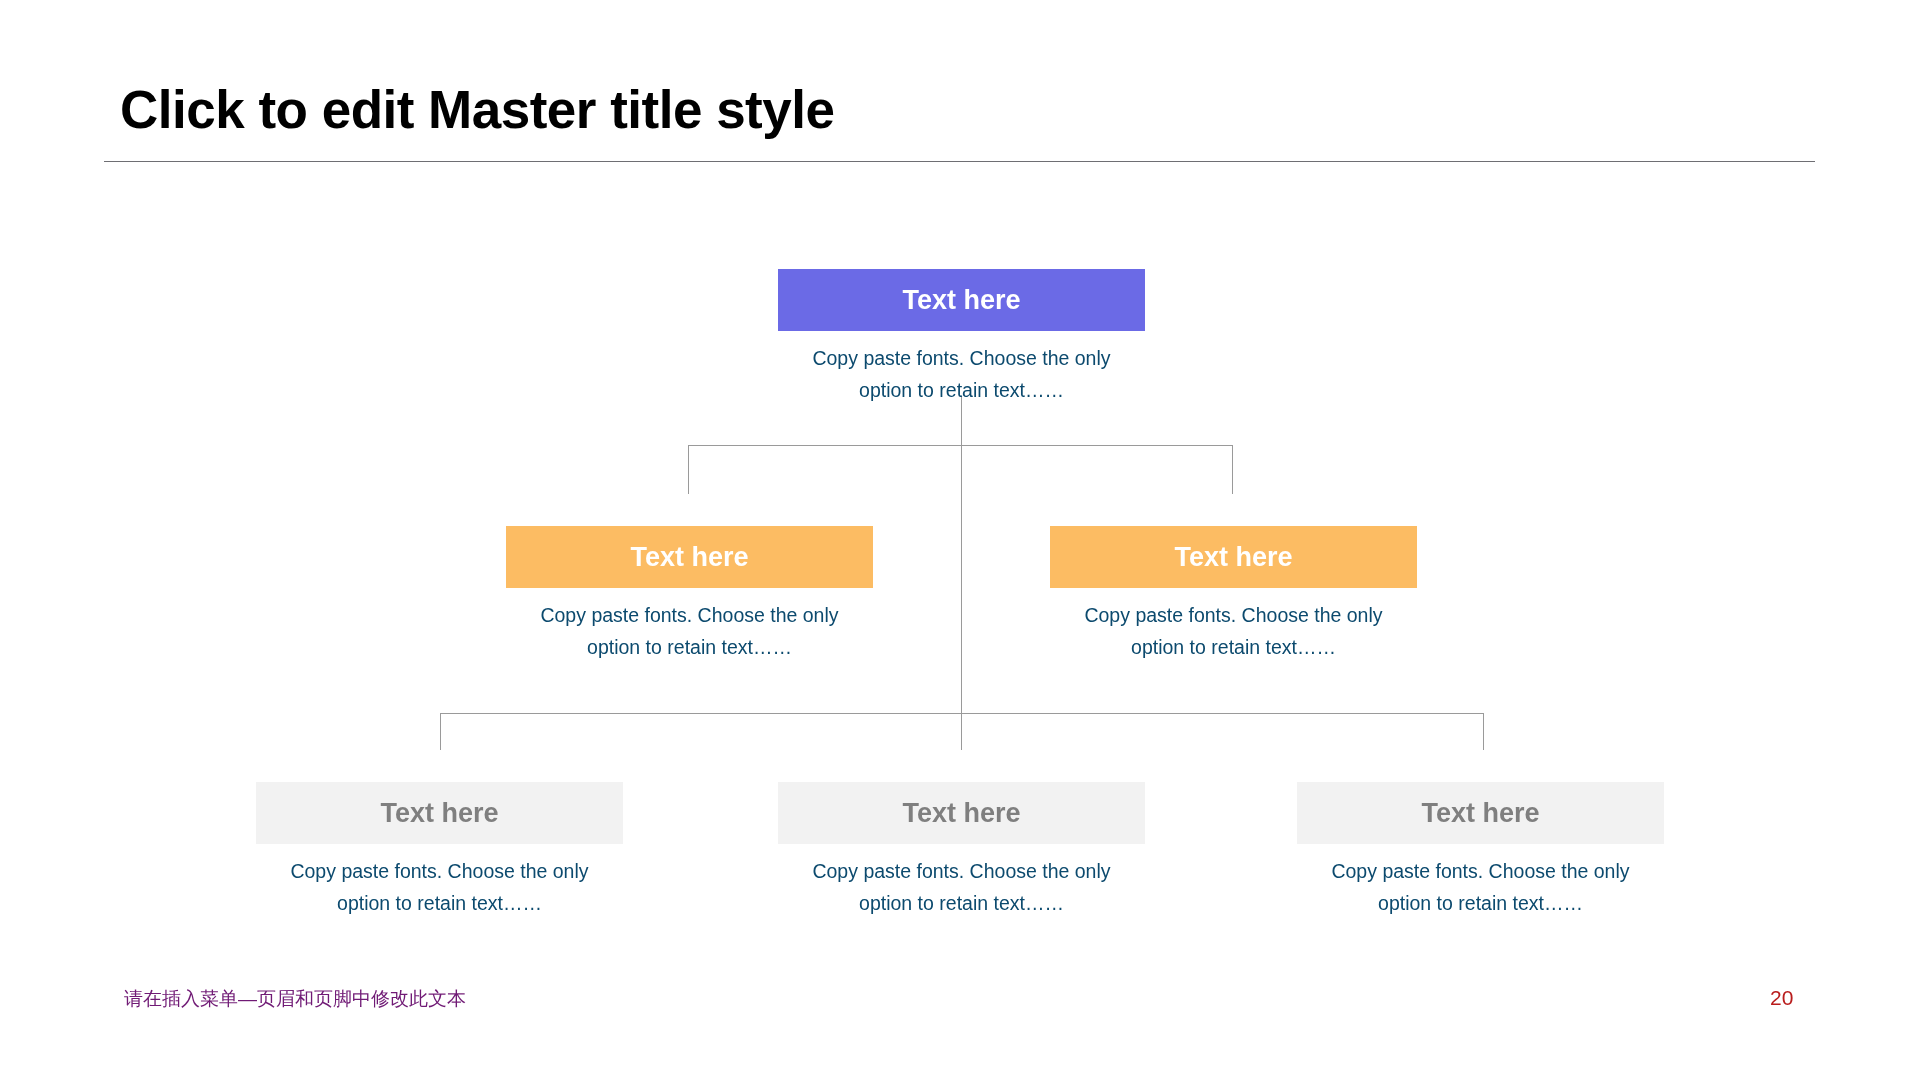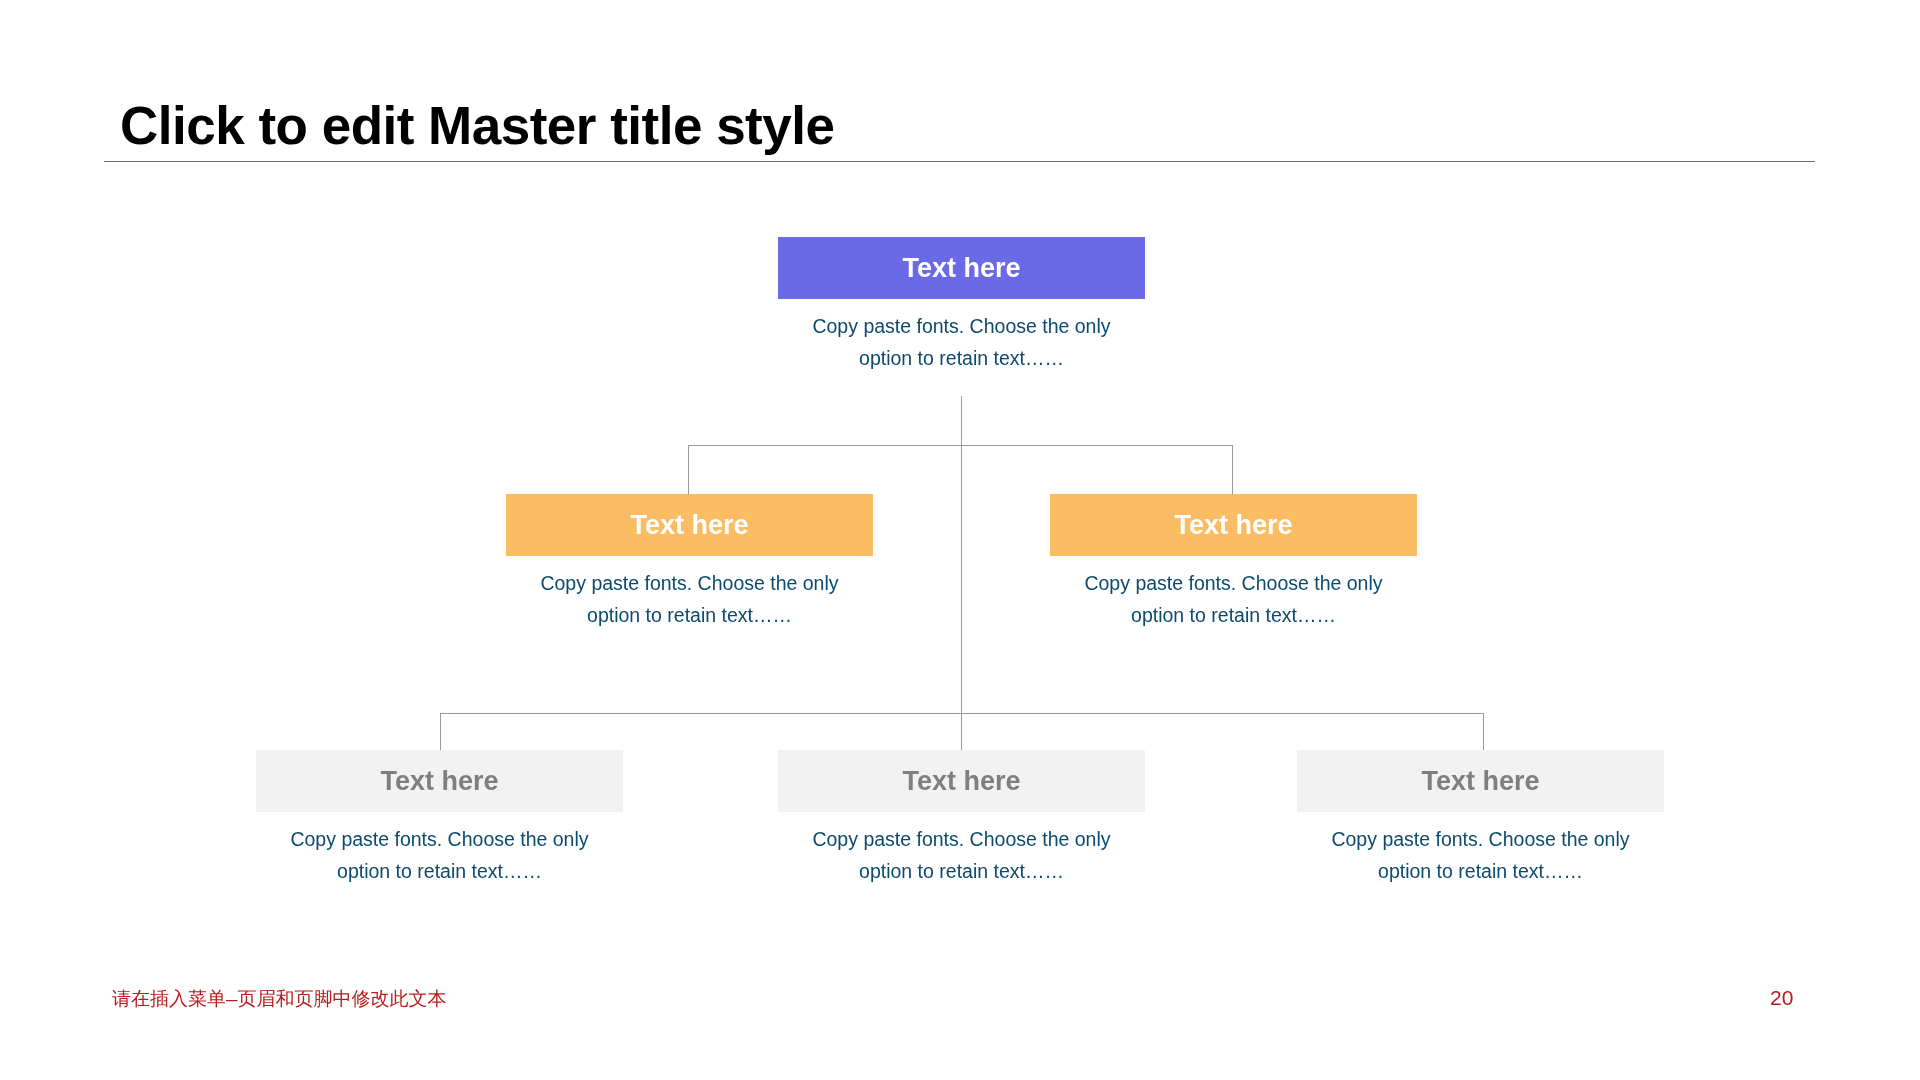--- a/index.html
+++ b/index.html
@@ -19,21 +19,21 @@
     position: relative;
     width: 1920px;
     height: 1080px;
     background: #ffffff;
   }
 
   
   .slide-title {
     position: absolute;
     left: 120px;
-    top: 96px;
+    top: 80px;
     width: 1700px;
     font-size: 53px;
     font-weight: bold;
     color: #000000;
     letter-spacing: -0.5px;
     font-stretch: condensed;
     line-height: 1.12;
     white-space: nowrap;
   }
   .title-rule {
@@ -50,20 +50,21 @@
     position: absolute;
     background: #9a9a9a;
   }
   .line-v { width: 1px; }
   .line-h { height: 1px; }
 
   
   .node {
     position: absolute;
     width: 367px;
+    margin-top: 32px;
   }
   .node-box {
     height: 62px;
     line-height: 62px;
     text-align: center;
     font-size: 27px;
     font-weight: bold;
     color: #ffffff;
     box-sizing: border-box;
   }
@@ -76,25 +77,25 @@
     text-align: center;
     font-size: 19.5px;
     line-height: 1.62;
     color: #0c4a6e;
     padding: 0 6px;
   }
 
   
   .footer-text {
     position: absolute;
-    left: 112px;
+    left: 124px;
     top: 986px;
     font-size: 19px;
-    color: #b91c1c;
-    font-family: Liberation Mono, monospace;
+    color: #701a75;
+    font-family: Liberation Sans, sans-serif;
   }
   .page-number {
     position: absolute;
     left: 1770px;
     top: 986px;
     width: 60px;
     text-align: left;
     font-size: 21px;
     color: #b91c1c;
   }

